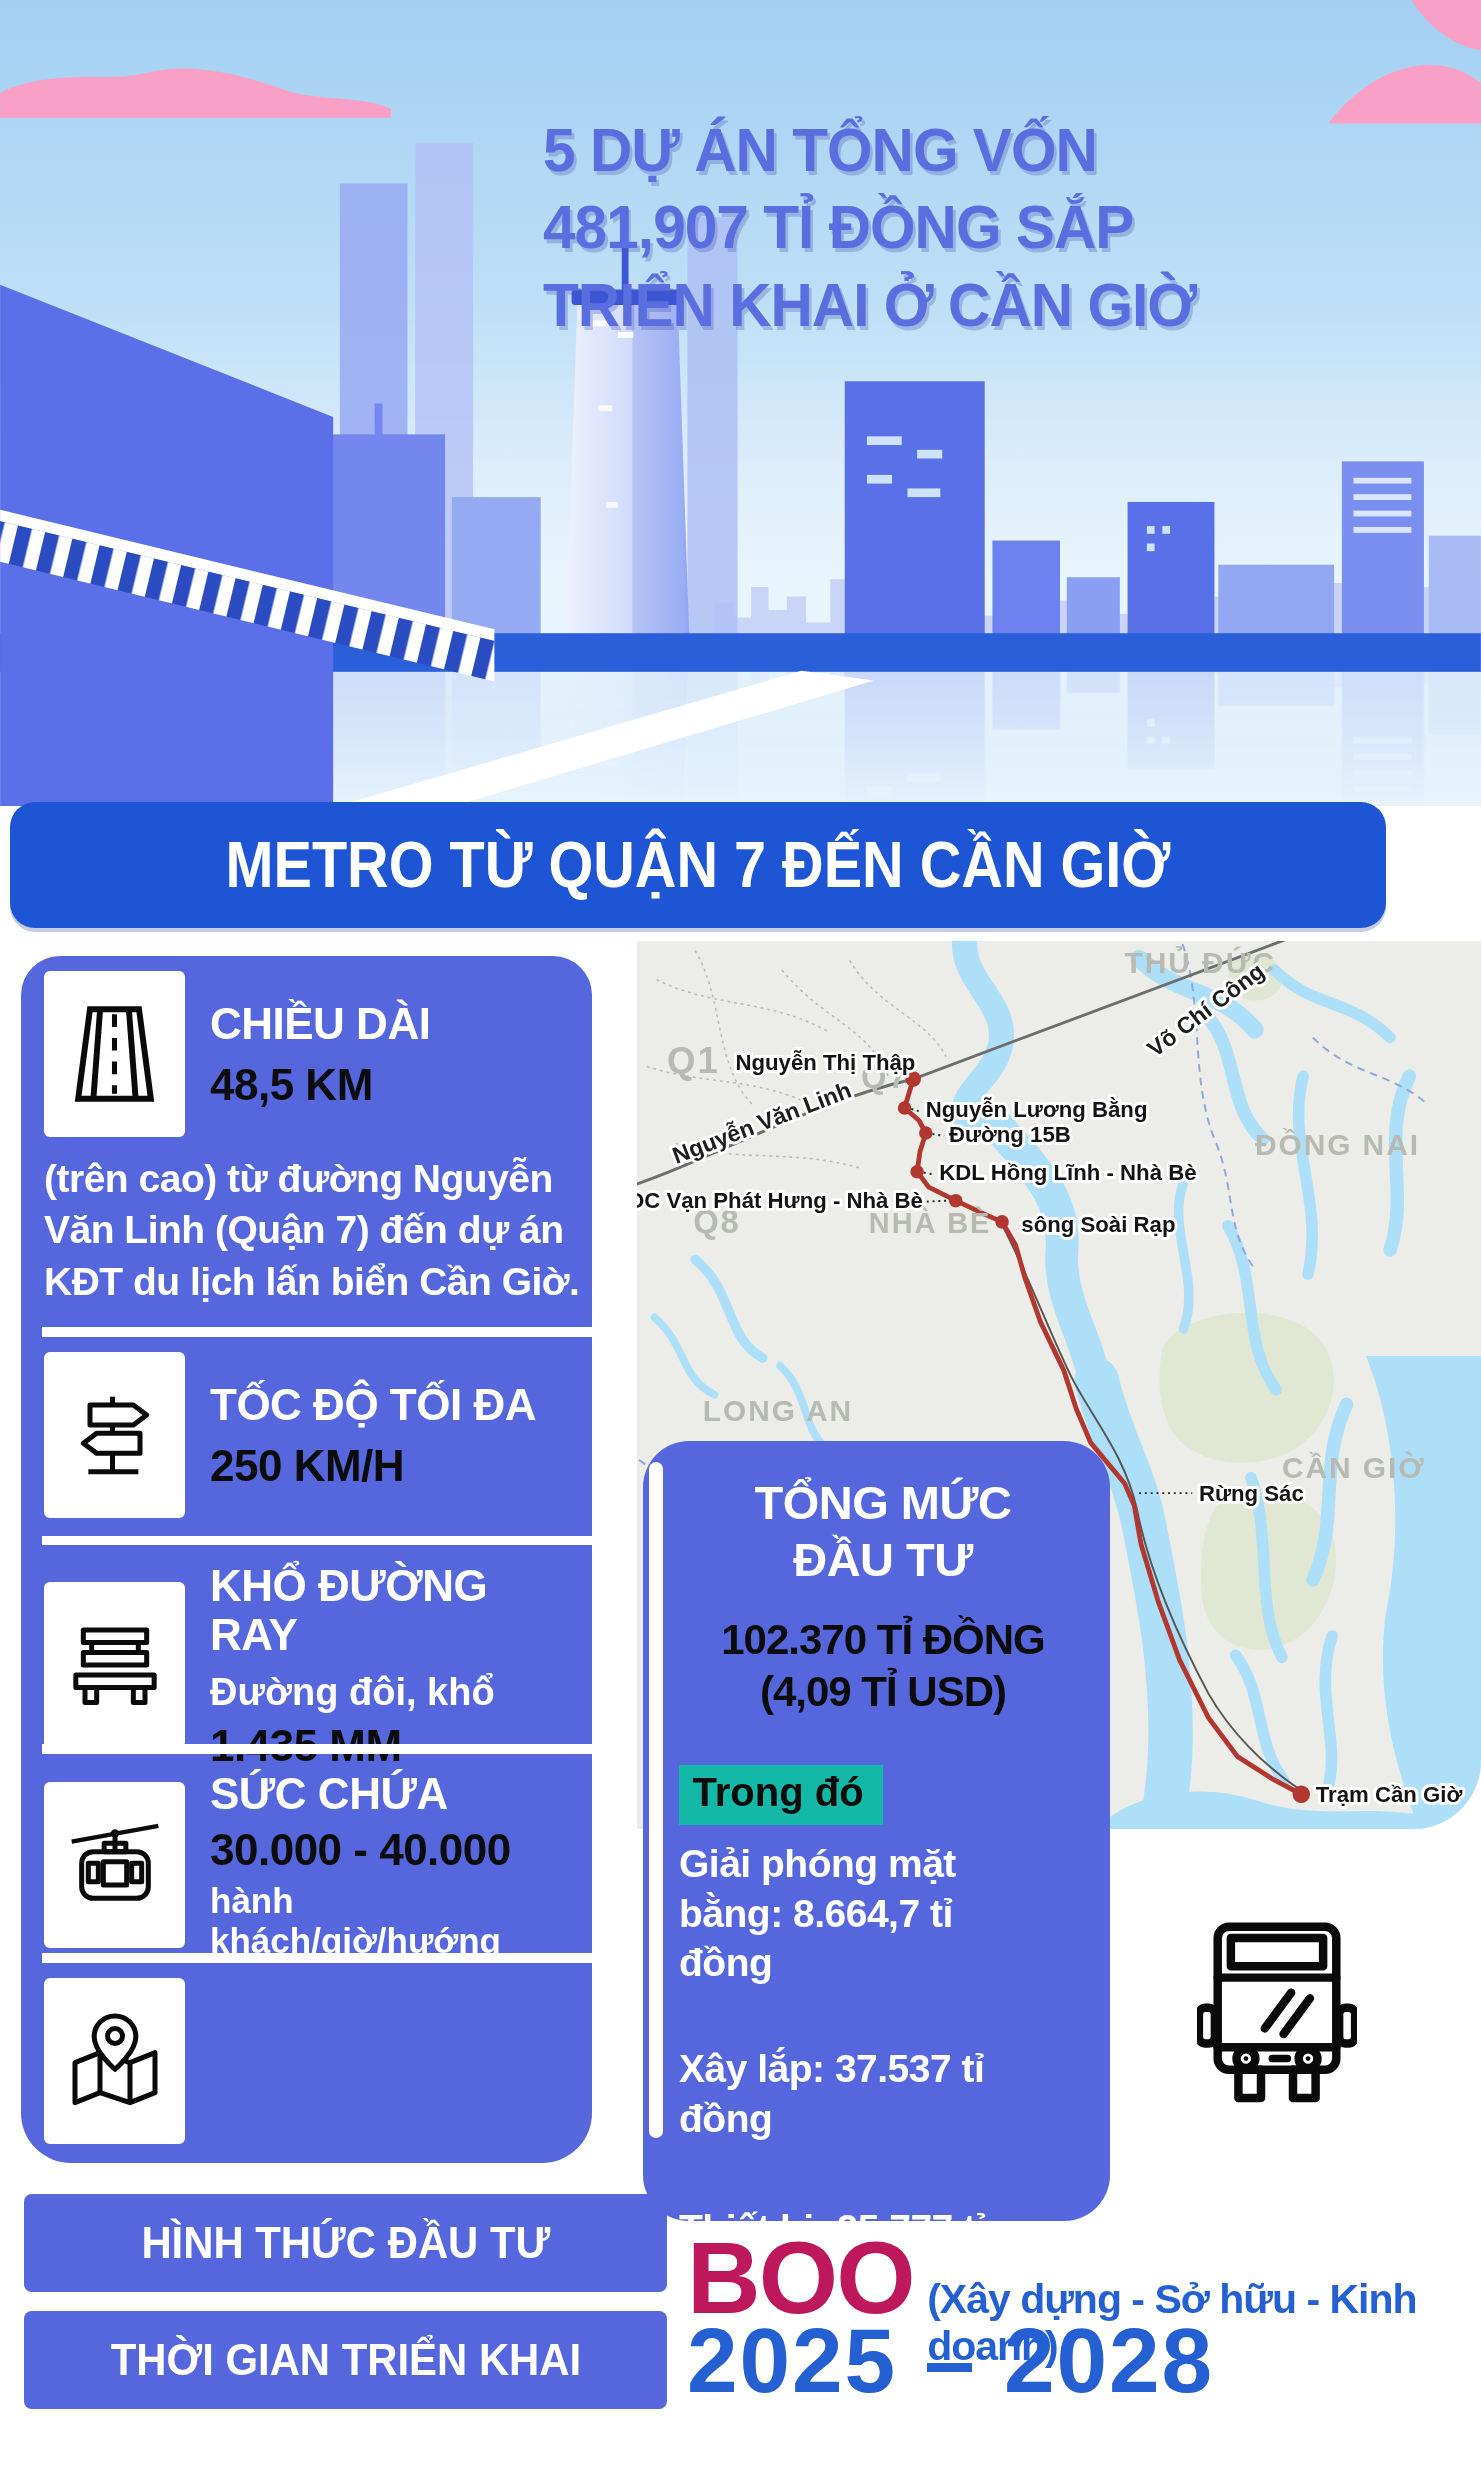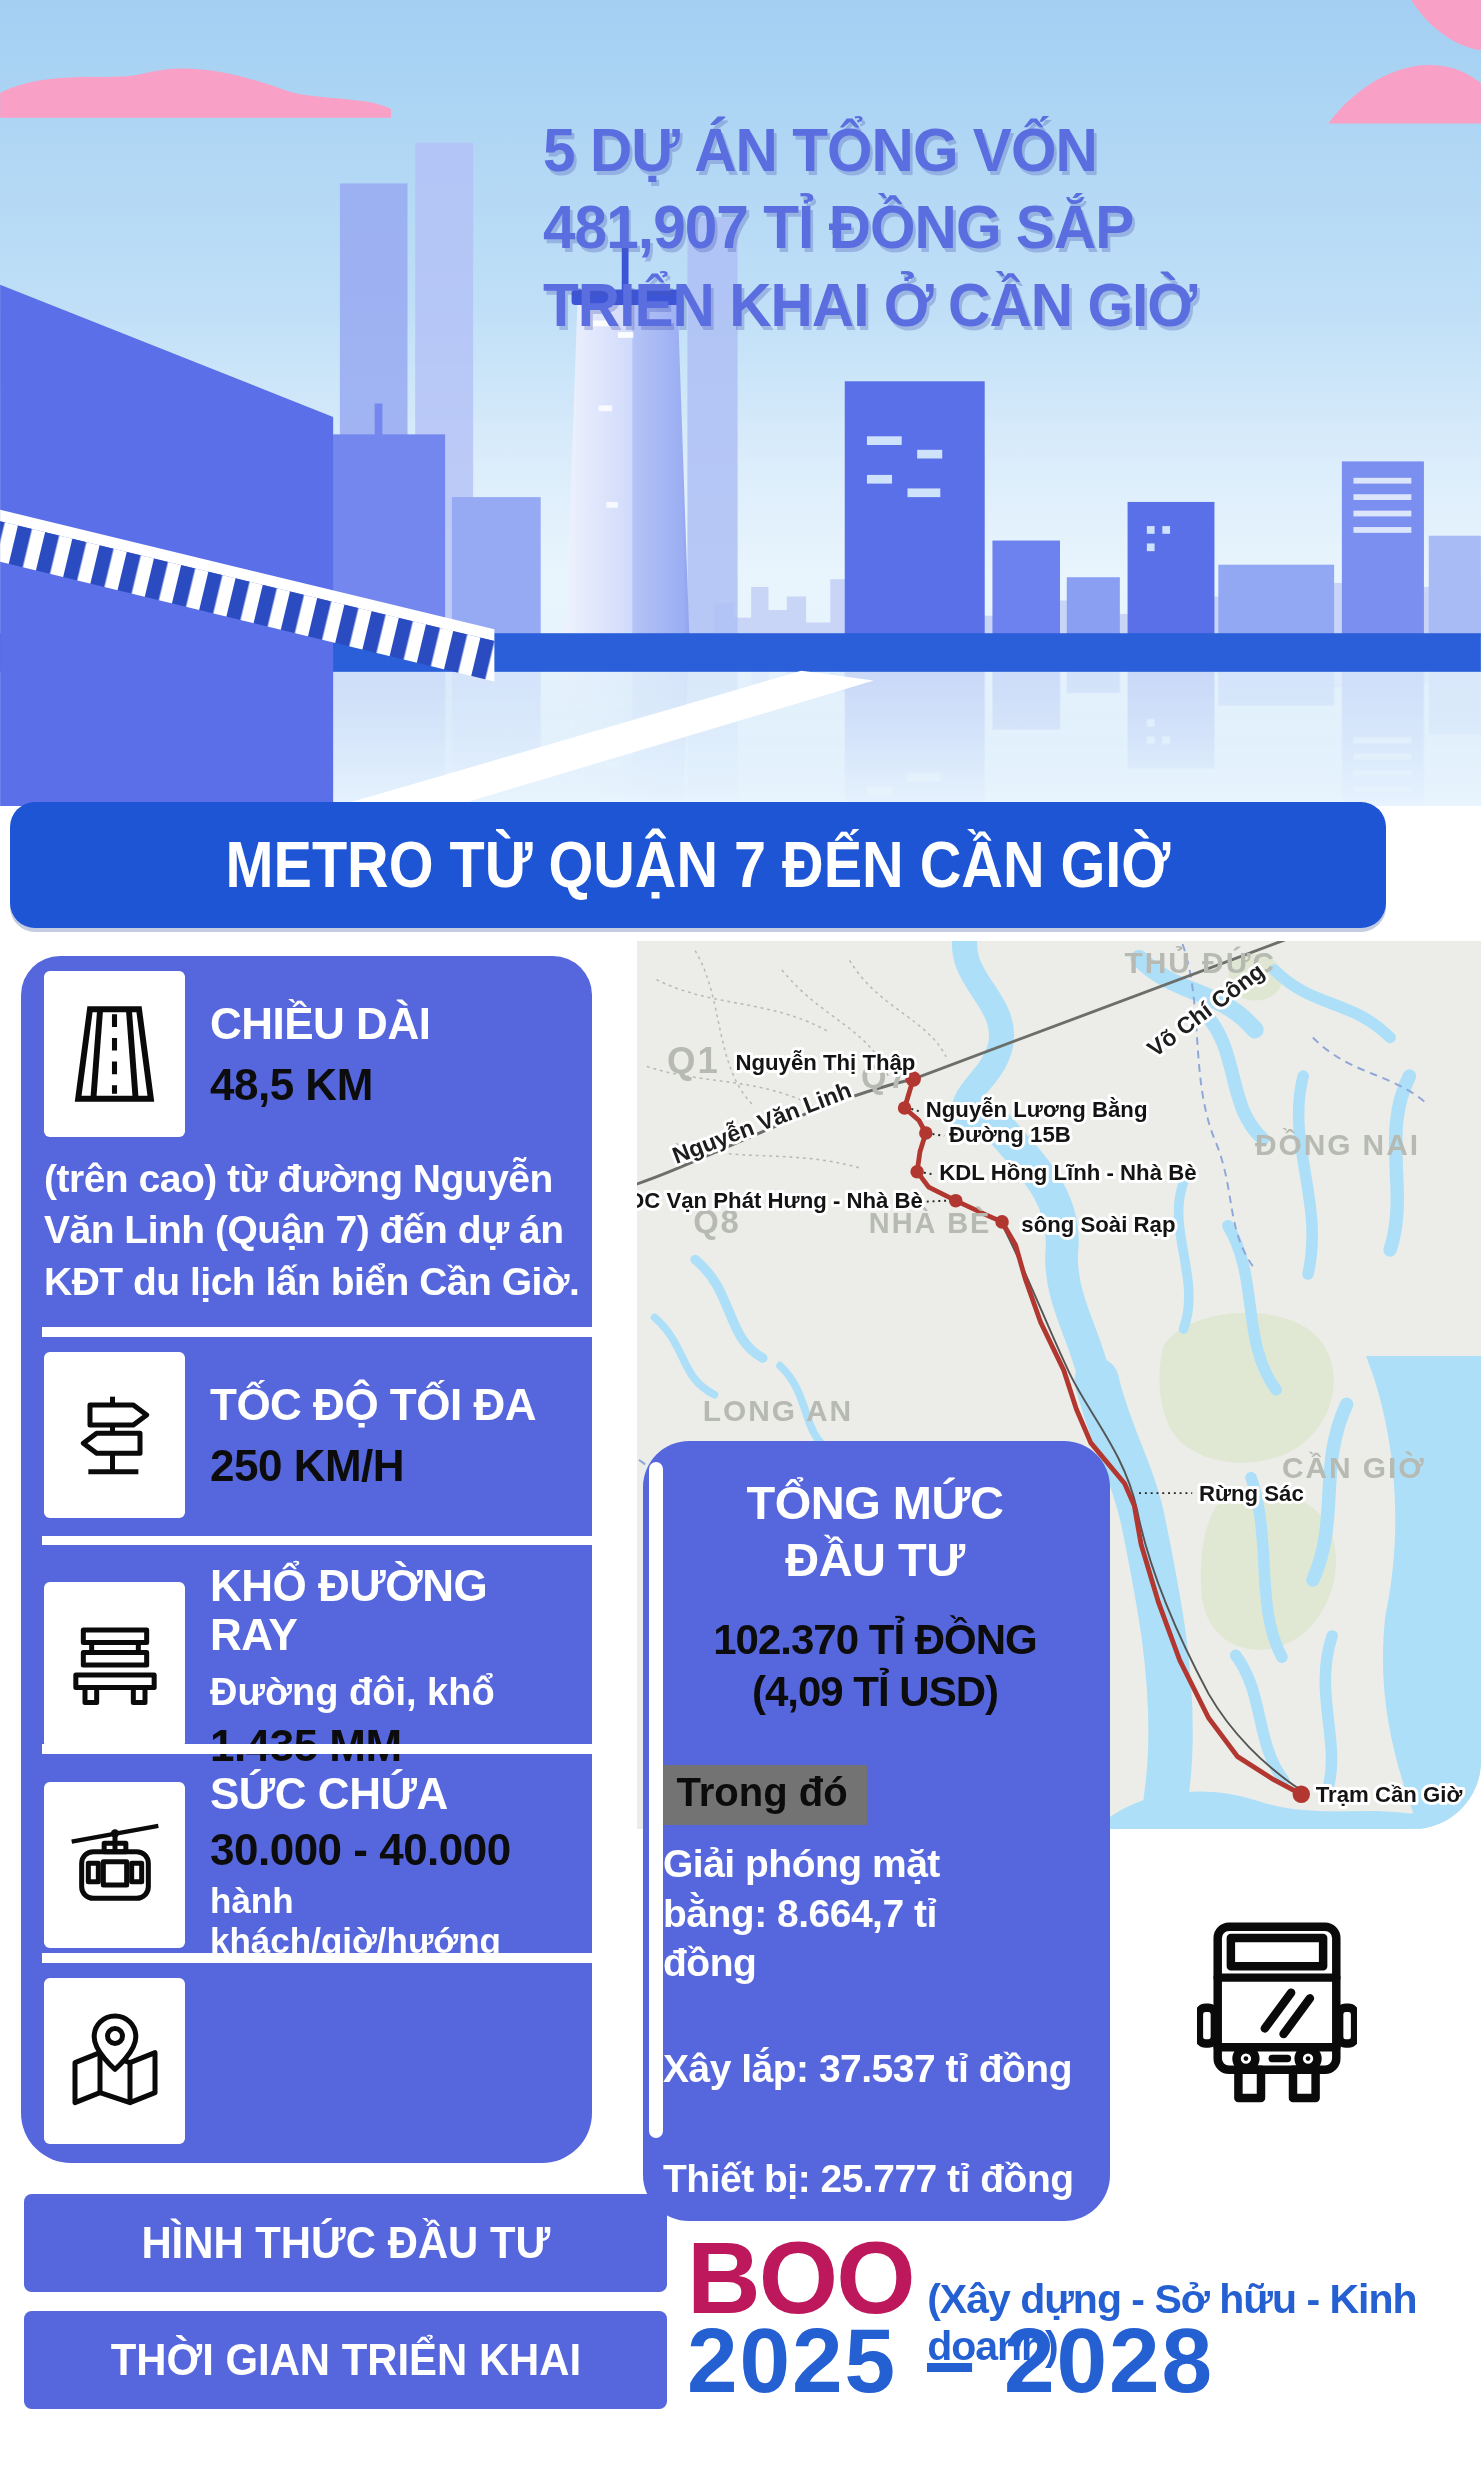--- a/index.html
+++ b/index.html
@@ -36,25 +36,25 @@
             width:579px;letter-spacing:-0.5px;}
   .dep-line{font-size:40px;font-weight:700;color:#ffffff;line-height:1.3;}
   
   #map-wrap{position:absolute;left:637px;top:941px;width:844px;height:888px;
             border-radius:0 0 68px 0;overflow:hidden;background:#ecede8;}
   
   #invest-panel{position:absolute;left:643px;top:1441px;width:467px;height:780px;background:#5667de;
                 border-radius:46px;box-sizing:border-box;}
   #invest-stripe{position:absolute;left:5.8px;top:21px;width:14.5px;height:676px;background:#ffffff;border-radius:7.7px;}
   #invest-content{position:absolute;left:0;top:0;width:100%;height:100%;box-sizing:border-box;
-                  padding:33px 23px 0 20px;}
+                  padding:33px 23px 0 36px;}
   .inv-title{font-size:47px;font-weight:800;color:#ffffff;text-align:center;line-height:1.22;letter-spacing:-0.5px;}
   .inv-amount{font-size:42px;font-weight:800;color:#0c0c0c;text-align:center;margin-top:25px;line-height:1.25;letter-spacing:-1px;}
   .inv-usd{font-size:42px;font-weight:800;color:#0c0c0c;text-align:center;line-height:1.25;letter-spacing:-1px;}
-  #trongdo-box{display:inline-block;background:#737373;color:#0c0c0c;font-size:40px;font-weight:800;
+  #trongdo-box{display:inline-block;background:#14b8a6;color:#0c0c0c;font-size:40px;font-weight:800;
                padding:5.8px 19.3px 9.7px 13.5px;margin-top:46px;}
   .inv-item{font-size:39px;font-weight:700;color:#ffffff;line-height:1.28;letter-spacing:-0.5px;}
   #inv-item-0{margin-top:13.5px;width:367px;}
   #inv-item-1{margin-top:56px;}
   #inv-item-2{margin-top:60px;}
   
   #bus-box{position:absolute;left:1197px;top:1917px;width:160px;height:189px;}
   
   .f-pill{position:absolute;left:24px;width:643px;height:98px;background:#5667de;border-radius:7.7px;
           display:flex;align-items:center;justify-content:center;}

